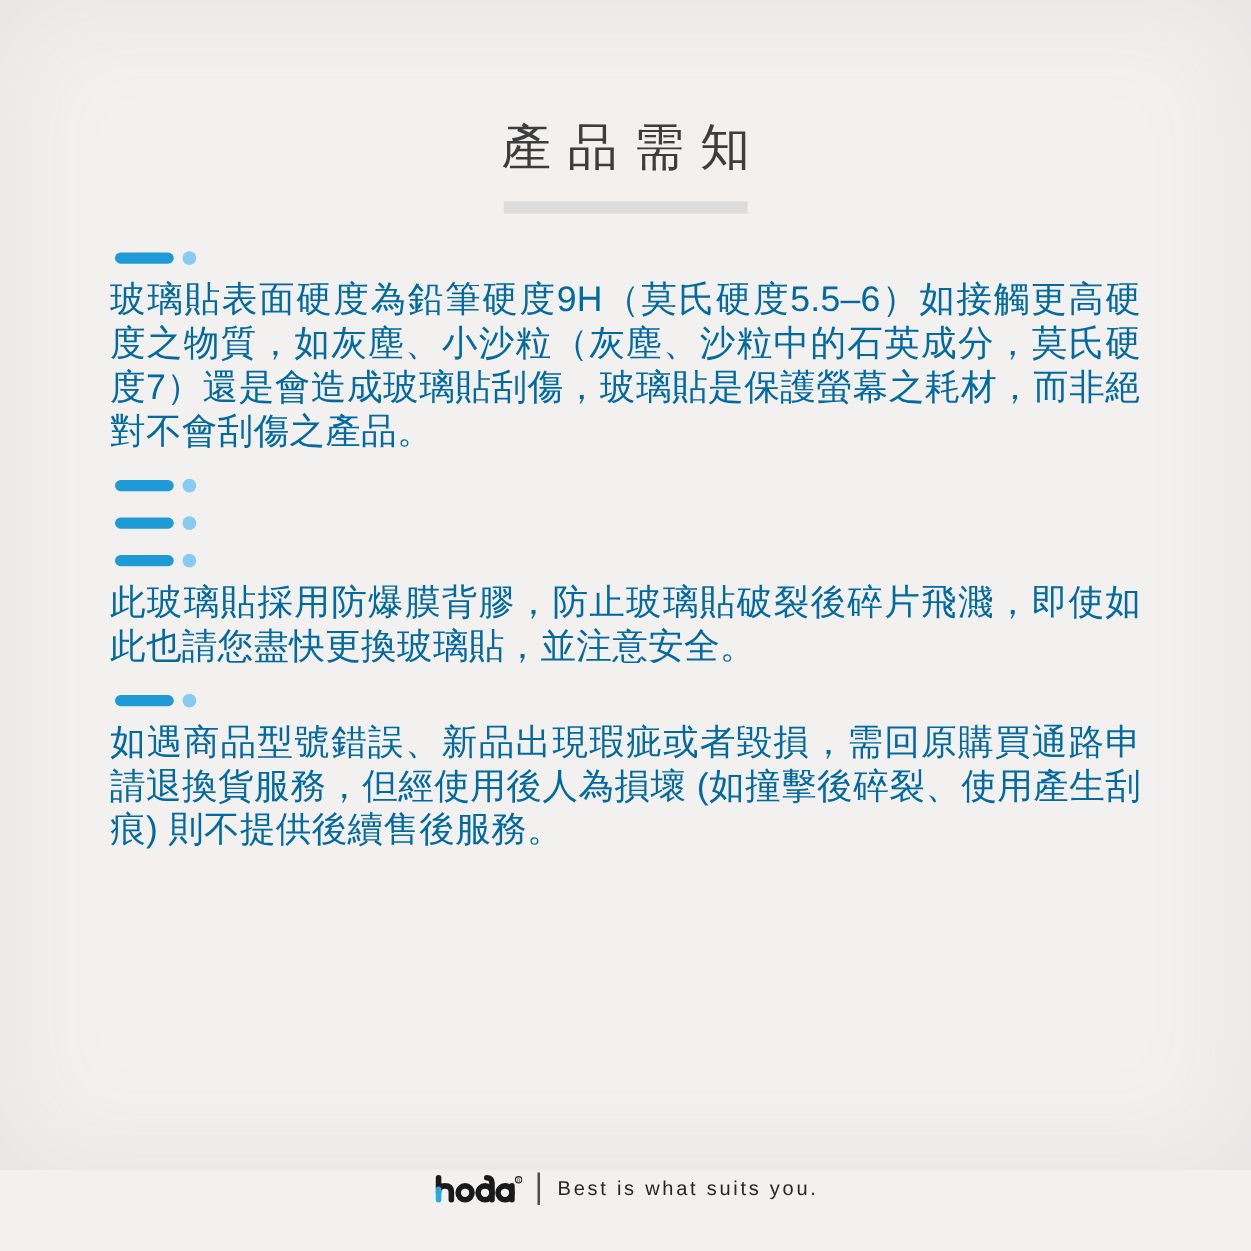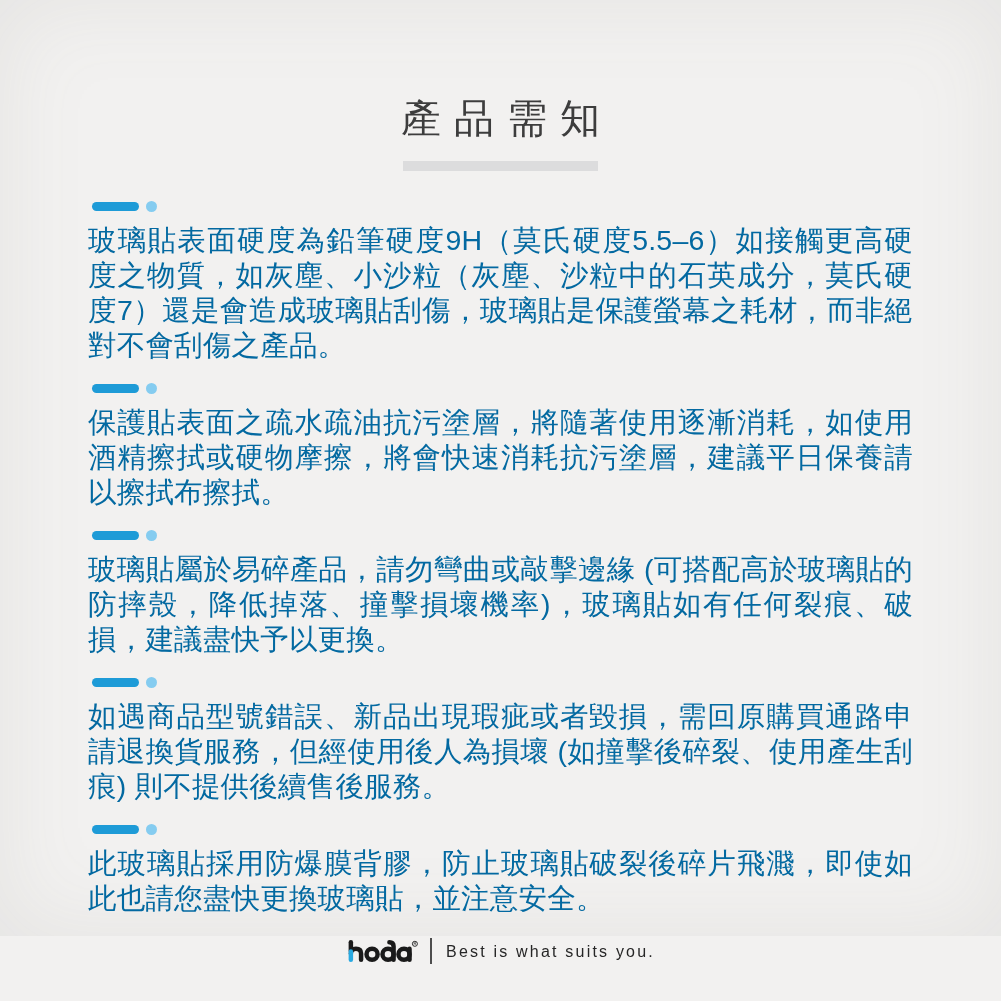--- a/index.html
+++ b/index.html
@@ -120,45 +120,43 @@
         <span class="marker-dot"></span>
       </div>
       <p class="para">玻璃貼表面硬度為鉛筆硬度9H（莫氏硬度5.5–6）如接觸更高硬度之物質，如灰塵、小沙粒（灰塵、沙粒中的石英成分，莫氏硬度7）還是會造成玻璃貼刮傷，玻璃貼是保護螢幕之耗材，而非絕對不會刮傷之產品。</p>
     </section>
 
     <section class="section">
       <div class="marker">
         <span class="marker-bar"></span>
         <span class="marker-dot"></span>
       </div>
-      <p class="para">保護貼表面之疏水疏油抗污塗層，將隨著使用逐漸消耗，如使用酒精擦拭或硬物摩擦，將會快速消耗抗污塗層，建議平日保養請以擦拭布擦拭。</p>
     </section>
 
     <section class="section">
       <div class="marker">
         <span class="marker-bar"></span>
         <span class="marker-dot"></span>
       </div>
-      <p class="para">玻璃貼屬於易碎產品，請勿彎曲或敲擊邊緣 (可搭配高於玻璃貼的防摔殼，降低掉落、撞擊損壞機率)，玻璃貼如有任何裂痕、破損，建議盡快予以更換。</p>
+    </section>
+
+    <section class="section">
+      <div class="marker">
+        <span class="marker-bar"></span>
+        <span class="marker-dot"></span>
+      </div>
+      <p class="para">此玻璃貼採用防爆膜背膠，防止玻璃貼破裂後碎片飛濺，即使如此也請您盡快更換玻璃貼，並注意安全。</p>
     </section>
 
     <section class="section">
       <div class="marker">
         <span class="marker-bar"></span>
         <span class="marker-dot"></span>
       </div>
       <p class="para">如遇商品型號錯誤、新品出現瑕疵或者毀損，需回原購買通路申請退換貨服務，但經使用後人為損壞 (如撞擊後碎裂、使用產生刮痕) 則不提供後續售後服務。</p>
-    </section>
-
-    <section class="section">
-      <div class="marker">
-        <span class="marker-bar"></span>
-        <span class="marker-dot"></span>
-      </div>
-      <p class="para">此玻璃貼採用防爆膜背膠，防止玻璃貼破裂後碎片飛濺，即使如此也請您盡快更換玻璃貼，並注意安全。</p>
     </section>
 
   </main>
 
   <footer class="footer">
     <span class="logo">
       <svg width="72" height="24" viewBox="0 0 74 24">
 
         <path d="M5,3 L5,12" fill="none" stroke="#1a1a1a" stroke-width="4.6" stroke-linecap="round"></path>
         <path d="M5,14.5 Q5,9.6 10.2,9.6 Q15.5,9.6 15.5,14.5 L15.5,21" fill="none" stroke="#1a1a1a" stroke-width="4.6" stroke-linecap="round" stroke-linejoin="round"></path>

